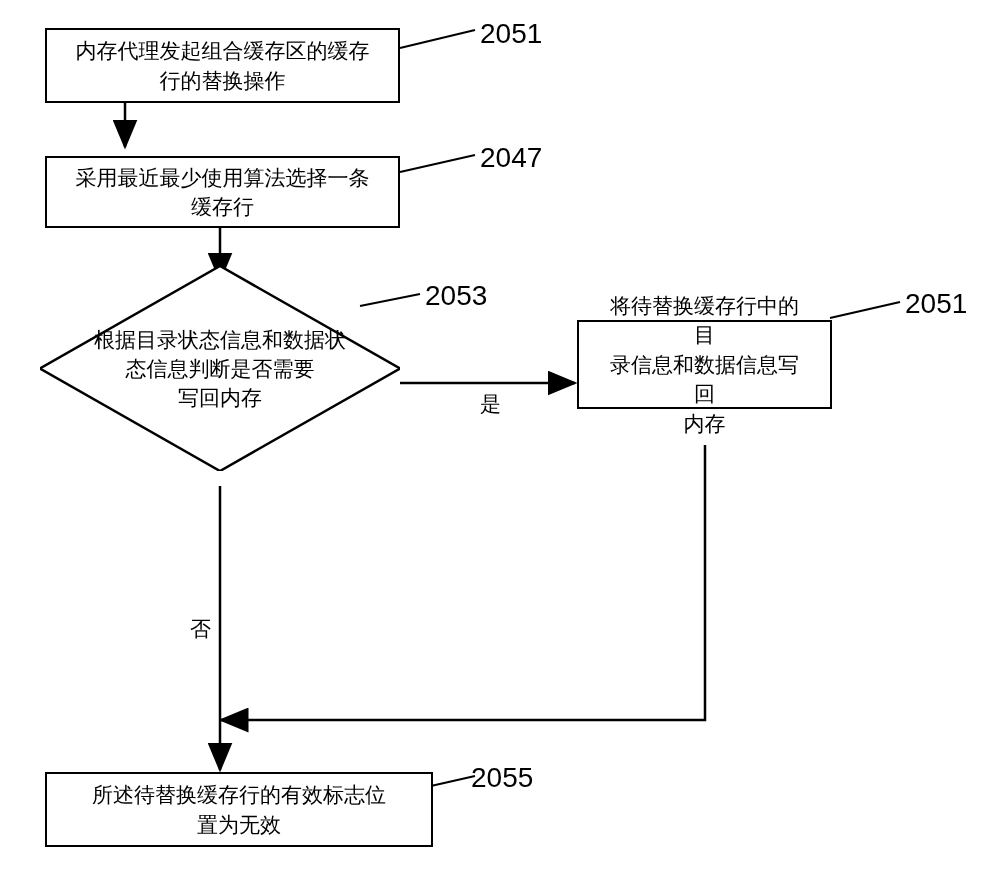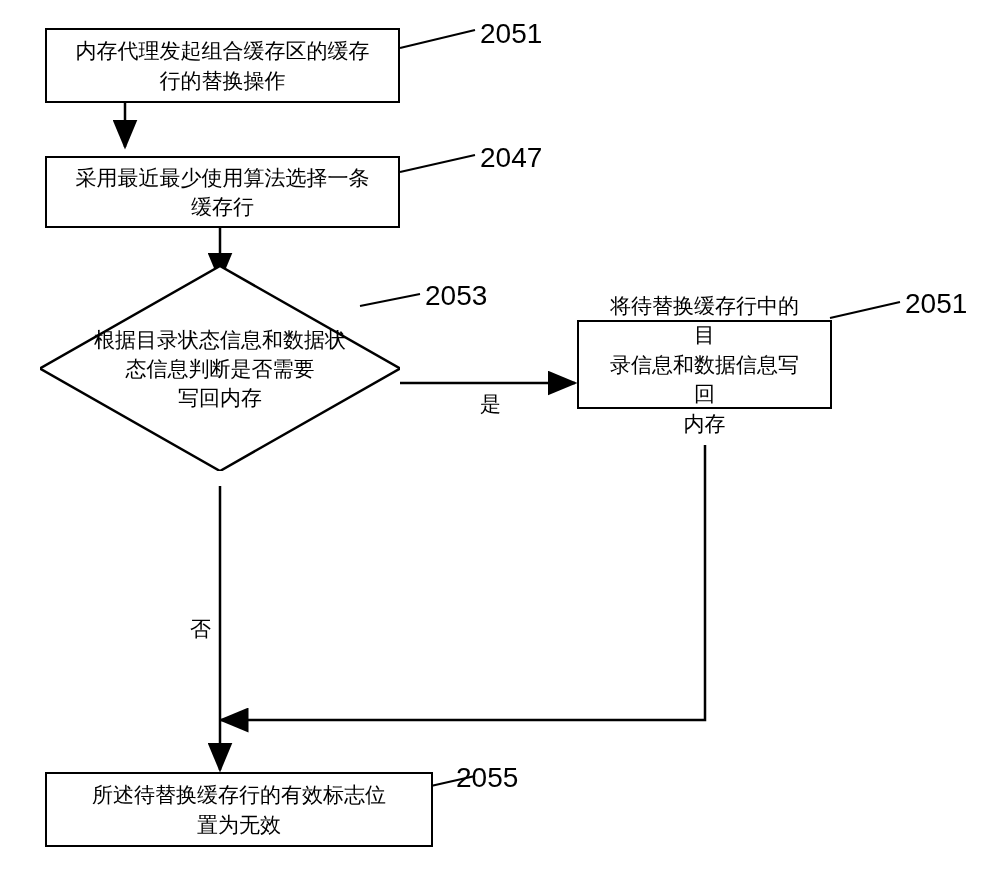--- a/index.html
+++ b/index.html
@@ -112,16 +112,16 @@
   <span style="white-space:pre-line;">将待替换缓存行中的目
 录信息和数据信息写回
 内存</span>
 </div>
 <div class="label" style="left:905px; top:288px;">2051</div>
 
 <div class="box" style="left:45px; top:772px; width:388px; height:75px;">
   <span style="white-space:pre-line;">所述待替换缓存行的有效标志位
 置为无效</span>
 </div>
-<div class="label" style="left:456px; top:762px;">2055</div>
+<div class="label" style="left:471px; top:762px;">2055</div>
 
 <div class="edge-label" style="left:480px; top:390px;">是</div>
 <div class="edge-label" style="left:190px; top:615px;">否</div>
 
 </body></html>

